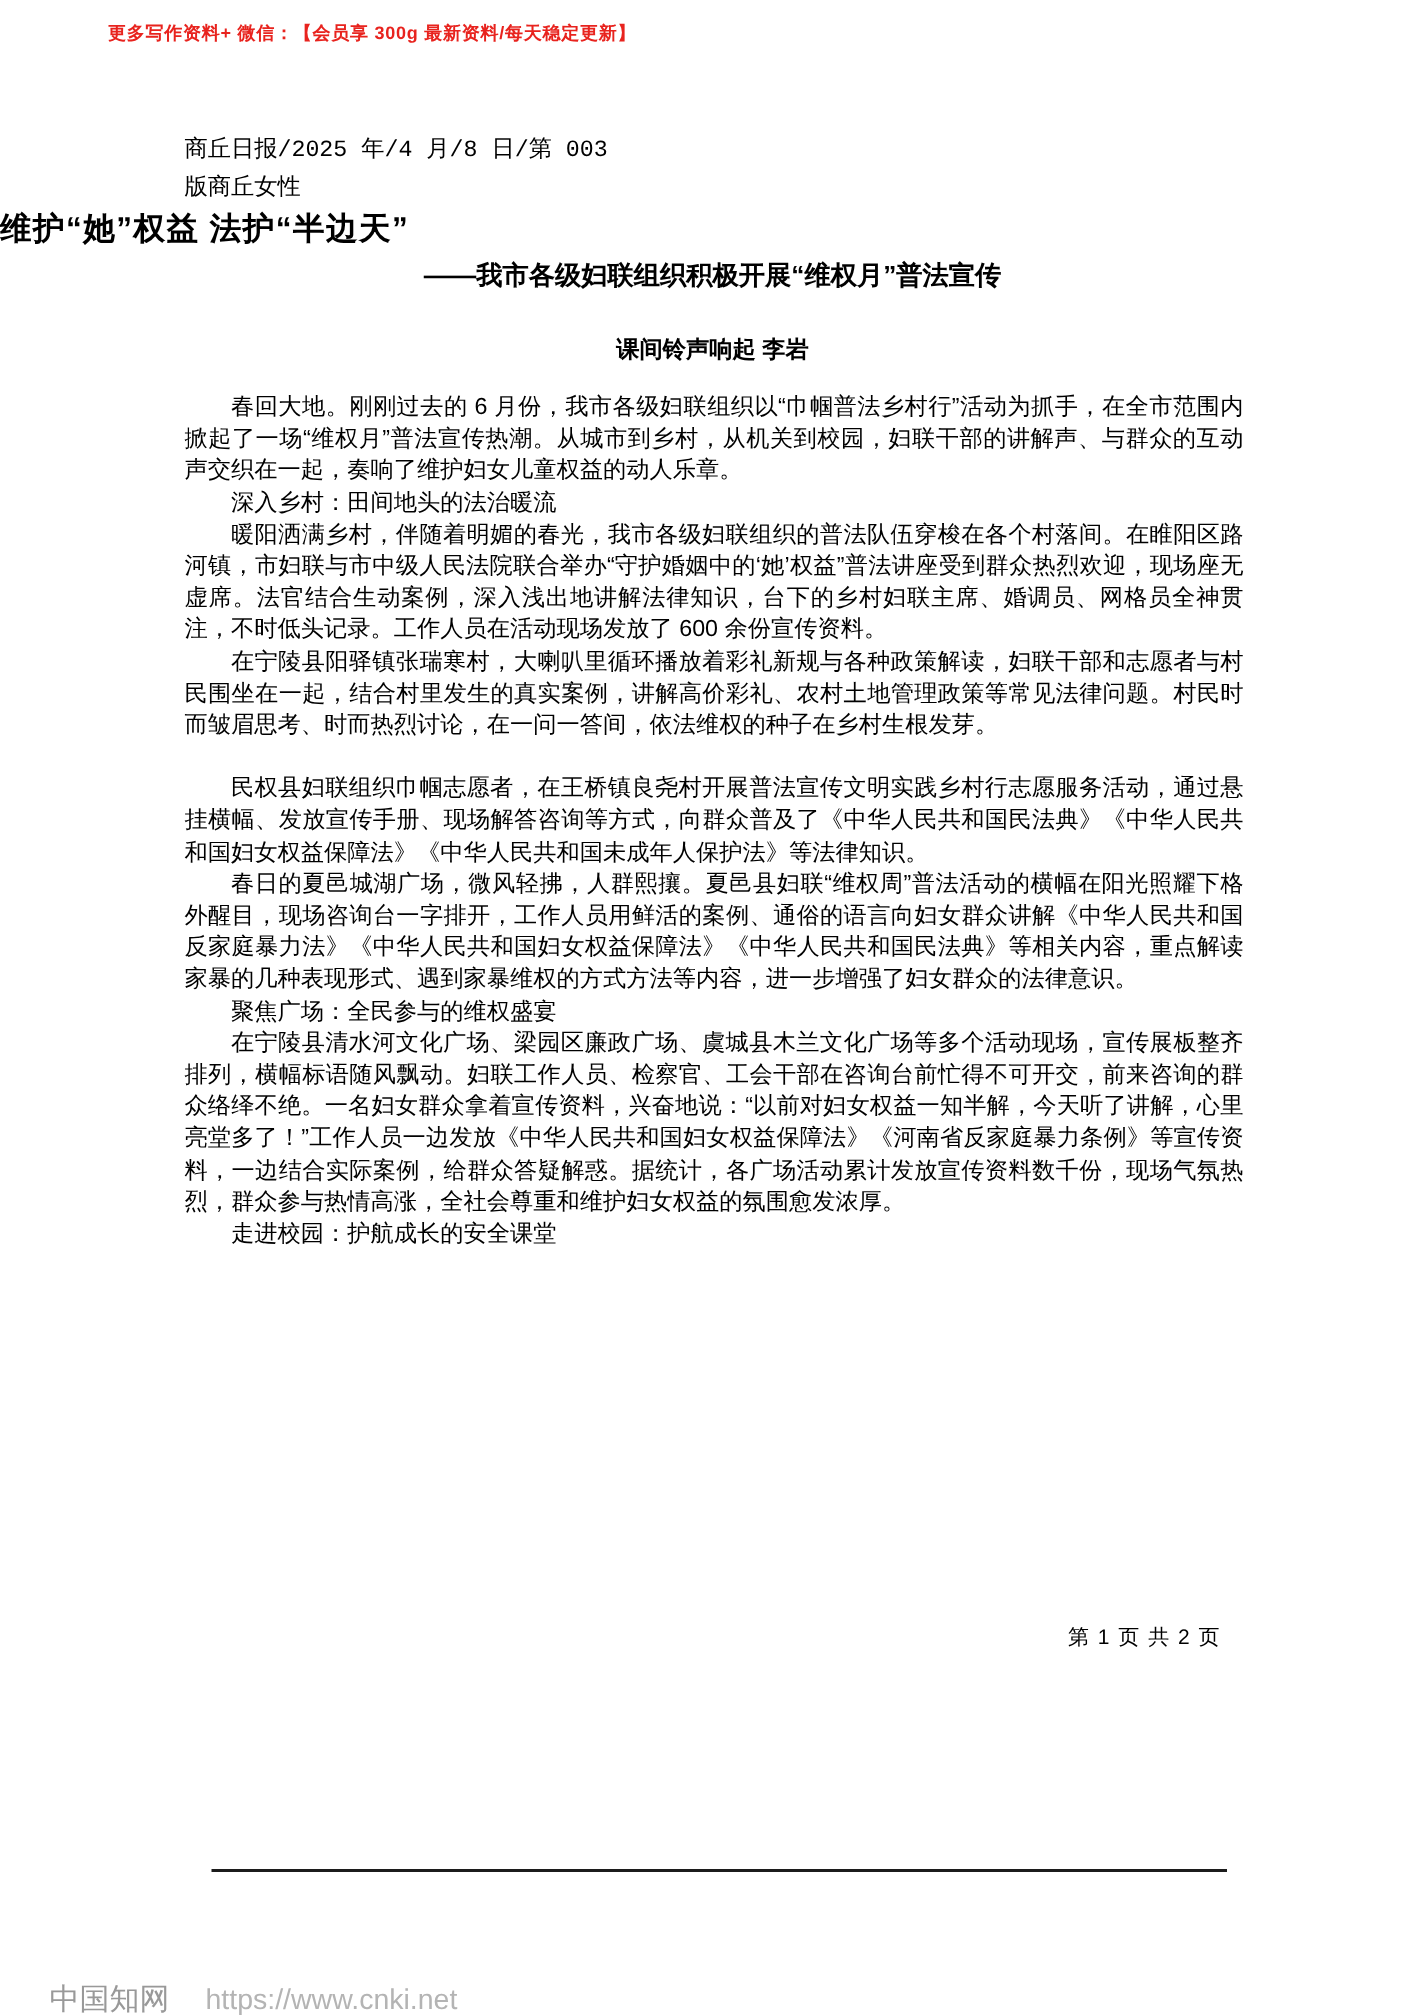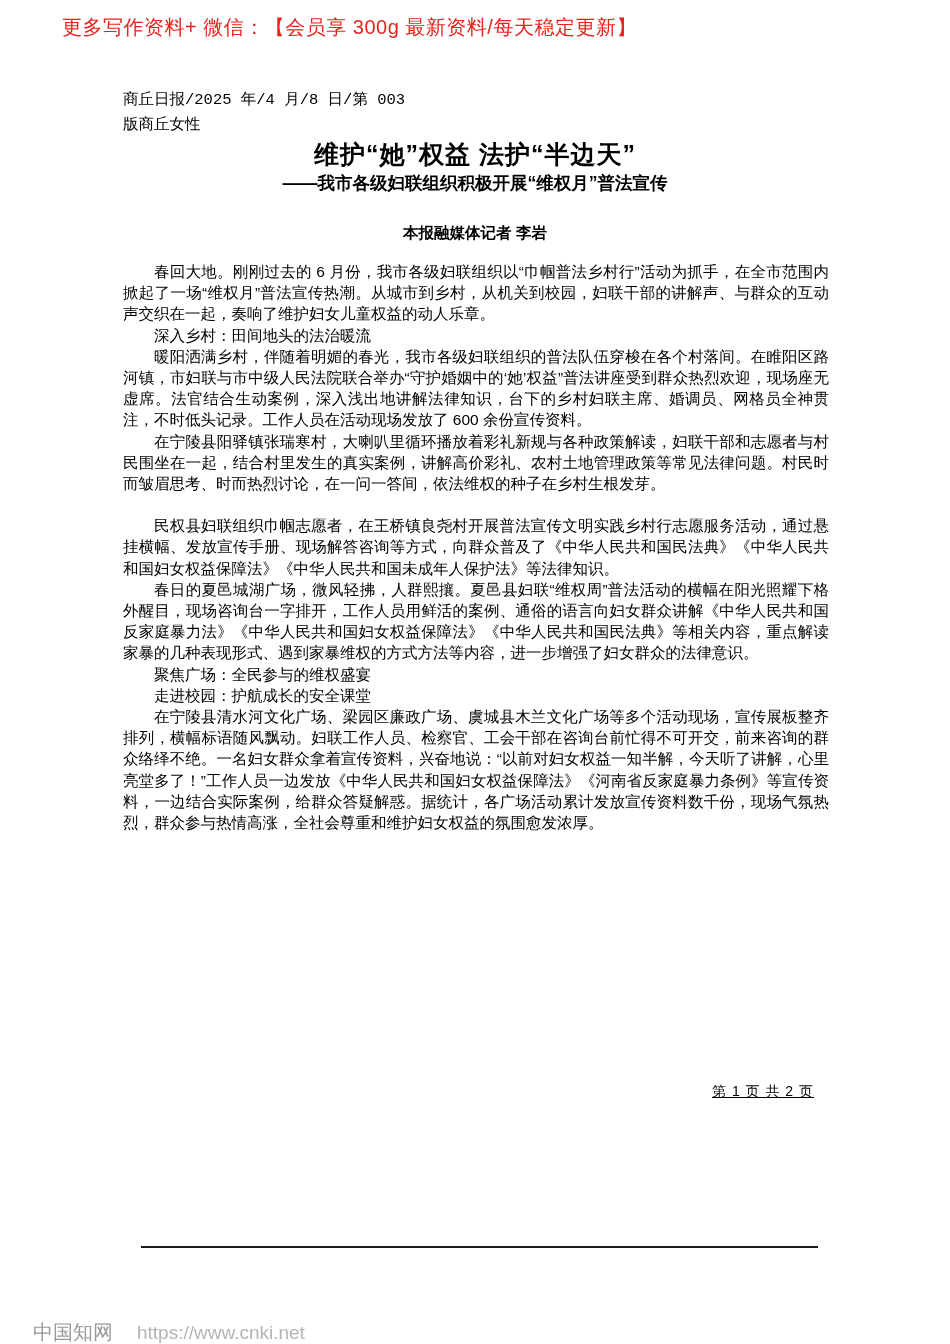--- a/index.html
+++ b/index.html
@@ -7,37 +7,37 @@
     width: 950px; height: 1344px;
     background: #ffffff;
     font-family: "Liberation Sans", "DejaVu Sans", sans-serif;
     color: #000000;
     position: relative;
     overflow: hidden;
   }
   .page { position: absolute; inset: 0; }
 
   .promo-banner {
-    position: absolute; left: 62px; top: 14px;
-    font-size: 20px; font-weight: normal;
+    position: absolute; left: 72px; top: 14px;
+    font-size: 12px; font-weight: bold;
     color: #e8231e; letter-spacing: 0.5px;
     white-space: nowrap;
   }
 
   .masthead {
     position: absolute; left: 123px; top: 88px;
     font-family: Liberation Mono, monospace;
     font-size: 15.5px; line-height: 25px;
     color: #000;
   }
 
   .title {
     position: absolute; left: 0; right: 0; top: 138px;
-    text-align: center; margin: 0;
-    font-size: 25px; font-weight: bold; letter-spacing: 1px;
+    text-align: left; margin: 0;
+    font-size: 21px; font-weight: bold; letter-spacing: 1px;
   }
   .subtitle {
     position: absolute; left: 0; right: 0; top: 171px;
     text-align: center; margin: 0;
     font-size: 17.5px; font-weight: bold;
   }
   .byline {
     position: absolute; left: 0; right: 0; top: 223px;
     text-align: center;
     font-size: 15.5px; font-weight: bold;
@@ -46,21 +46,21 @@
   .content {
     position: absolute; left: 123px; top: 261px; width: 706px;
     font-size: 15.5px; line-height: 21.2px;
     text-align: justify;
   }
   .content p { margin: 0; text-indent: 2em; }
   .content p.gap-before { margin-top: 21px; }
 
   .page-indicator {
     position: absolute; left: 712px; top: 1083px;
-    font-size: 14px; letter-spacing: 1px; text-decoration: underline;
+    font-size: 14px; letter-spacing: 1px;
   }
 
   .divider {
     position: absolute; left: 141px; top: 1246px; width: 677px;
     border-top: 2px solid #1c1c1c; height: 0;
   }
 
   .watermark {
     position: absolute; left: 33px; top: 1291px;
     white-space: nowrap;
@@ -82,32 +82,32 @@
 
   <div class="masthead">
     <div>商丘日报/2025 年/4 月/8 日/第 003</div>
     <div>版商丘女性</div>
   </div>
 
   <h1 class="title">维护“她”权益  法护“半边天”</h1>
 
   <h2 class="subtitle">——我市各级妇联组织积极开展“维权月”普法宣传</h2>
 
-  <div class="byline">本报融媒体记者  李岩</div>
+  <div class="byline">课间铃声响起  李岩</div>
 
   <div class="content">
     <p>春回大地。刚刚过去的 6 月份，我市各级妇联组织以“巾帼普法乡村行”活动为抓手，在全市范围内掀起了一场“维权月”普法宣传热潮。从城市到乡村，从机关到校园，妇联干部的讲解声、与群众的互动声交织在一起，奏响了维护妇女儿童权益的动人乐章。</p>
     <p>深入乡村：田间地头的法治暖流</p>
     <p>暖阳洒满乡村，伴随着明媚的春光，我市各级妇联组织的普法队伍穿梭在各个村落间。在睢阳区路河镇，市妇联与市中级人民法院联合举办“守护婚姻中的‘她’权益”普法讲座受到群众热烈欢迎，现场座无虚席。法官结合生动案例，深入浅出地讲解法律知识，台下的乡村妇联主席、婚调员、网格员全神贯注，不时低头记录。工作人员在活动现场发放了 600 余份宣传资料。</p>
     <p>在宁陵县阳驿镇张瑞寒村，大喇叭里循环播放着彩礼新规与各种政策解读，妇联干部和志愿者与村民围坐在一起，结合村里发生的真实案例，讲解高价彩礼、农村土地管理政策等常见法律问题。村民时而皱眉思考、时而热烈讨论，在一问一答间，依法维权的种子在乡村生根发芽。</p>
     <p class="gap-before">民权县妇联组织巾帼志愿者，在王桥镇良尧村开展普法宣传文明实践乡村行志愿服务活动，通过悬挂横幅、发放宣传手册、现场解答咨询等方式，向群众普及了《中华人民共和国民法典》《中华人民共和国妇女权益保障法》《中华人民共和国未成年人保护法》等法律知识。</p>
     <p>春日的夏邑城湖广场，微风轻拂，人群熙攘。夏邑县妇联“维权周”普法活动的横幅在阳光照耀下格外醒目，现场咨询台一字排开，工作人员用鲜活的案例、通俗的语言向妇女群众讲解《中华人民共和国反家庭暴力法》《中华人民共和国妇女权益保障法》《中华人民共和国民法典》等相关内容，重点解读家暴的几种表现形式、遇到家暴维权的方式方法等内容，进一步增强了妇女群众的法律意识。</p>
     <p>聚焦广场：全民参与的维权盛宴</p>
+    <p>在宁陵县清水河文化广场、梁园区廉政广场、虞城县木兰文化广场等多个活动现场，宣传展板整齐排列，横幅标语随风飘动。妇联工作人员、检察官、工会干部在咨询台前忙得不可开交，前来咨询的群众络绎不绝。一名妇女群众拿着宣传资料，兴奋地说：“以前对妇女权益一知半解，今天听了讲解，心里亮堂多了！”工作人员一边发放《中华人民共和国妇女权益保障法》《河南省反家庭暴力条例》等宣传资料，一边结合实际案例，给群众答疑解惑。据统计，各广场活动累计发放宣传资料数千份，现场气氛热烈，群众参与热情高涨，全社会尊重和维护妇女权益的氛围愈发浓厚。</p>
     <p>走进校园：护航成长的安全课堂</p>
-    <p>在宁陵县清水河文化广场、梁园区廉政广场、虞城县木兰文化广场等多个活动现场，宣传展板整齐排列，横幅标语随风飘动。妇联工作人员、检察官、工会干部在咨询台前忙得不可开交，前来咨询的群众络绎不绝。一名妇女群众拿着宣传资料，兴奋地说：“以前对妇女权益一知半解，今天听了讲解，心里亮堂多了！”工作人员一边发放《中华人民共和国妇女权益保障法》《河南省反家庭暴力条例》等宣传资料，一边结合实际案例，给群众答疑解惑。据统计，各广场活动累计发放宣传资料数千份，现场气氛热烈，群众参与热情高涨，全社会尊重和维护妇女权益的氛围愈发浓厚。</p>
   </div>
 
   <div class="page-indicator">第 1 页 共 2 页</div>
 
   <div class="divider"></div>
 
   <div class="watermark">
     <span class="brand">中国知网</span><span class="url">https://www.cnki.net</span>
   </div>
 

